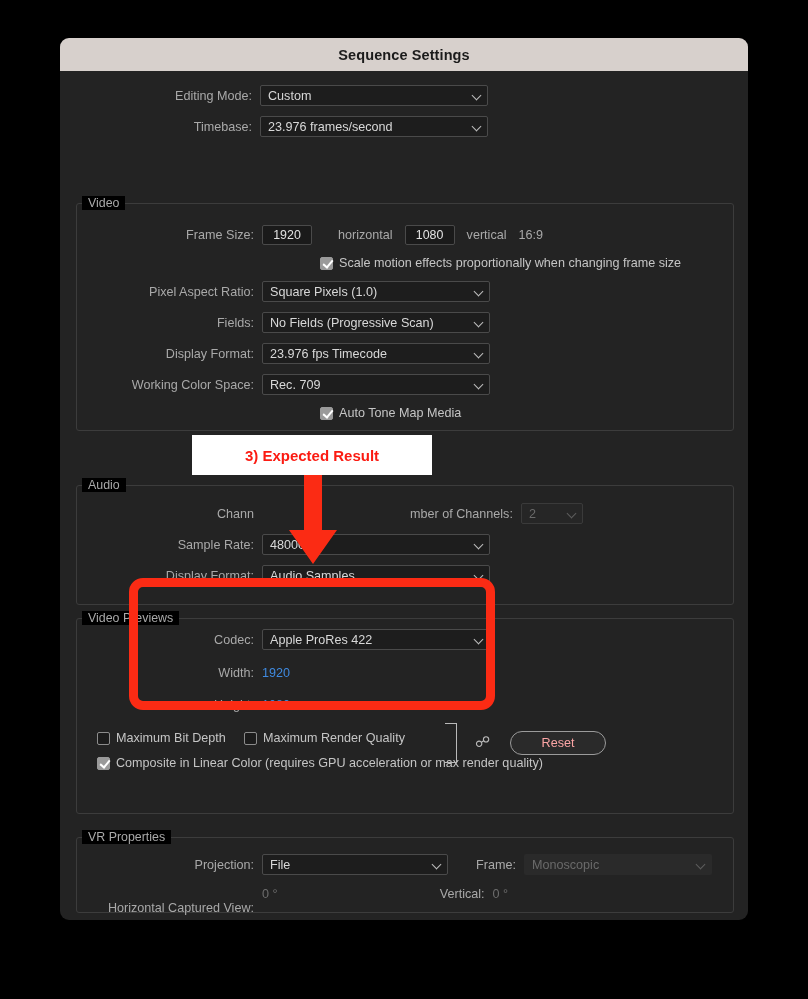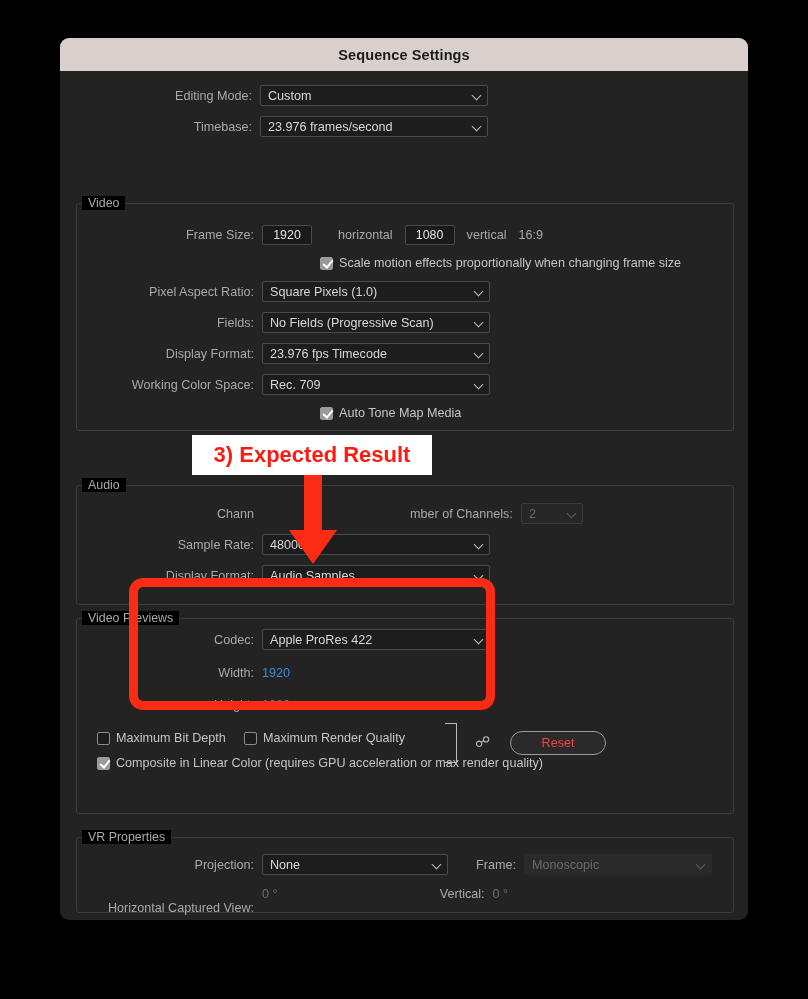--- a/index.html
+++ b/index.html
@@ -102,21 +102,21 @@
   .btn {
     border-radius: 11px; height: 22px;
     display: flex; align-items: center; justify-content: center;
     font-size: 12.6px;
   }
   .btn.pill-dis {
     background: #2e2e2e; color: #6e6e6e; border: none;
     width: 96px; height: 24px; border-radius: 12px;
   }
   .btn.pill {
-    background: #2a2a2a; color: #ef4444;
+    background: #2a2a2a; color: #fca5a5;
     border: 1px solid #9b9b9b; width: 96px; height: 24px; border-radius: 12px;
   }
 
   
   .bracket {
     position: absolute;
     width: 12px; height: 40px;
     border-top: 1.6px solid #b9b9b9;
     border-right: 1.6px solid #b9b9b9;
     border-bottom: 1.6px solid #b9b9b9;
@@ -300,21 +300,21 @@
           <span class="cbtxt">Composite in Linear Color (requires GPU acceleration or max render quality)</span>
         </div>
       </div>
 
       <div class="group" style="left:16px; top:752px; width:658px; height:76px;">
         <span class="gtitle">VR Properties</span>
 
         <div class="row" style="margin-top:16px;">
           <span class="lbl" style="width:185px;">Projection:</span>
           <div class="select" style="width:186px;">
-            <span>None</span>
+            <span>File</span>
             <span class="chev"></span>
           </div>
           <span class="lbl" style="width:76px;">Frame:</span>
           <div class="select dis noborder" style="width:188px; background:#2a2a2a;">
             <span>Monoscopic</span>
             <span class="chev"></span>
           </div>
         </div>
 
         <div class="row" style="margin-top:8px;">
@@ -327,17 +327,17 @@
 
     </div>
   </div>
 
   <div class="anno-rect" style="left:129px; top:578px; width:366px; height:132px;"></div>
 
   <svg class="anno-arrow" style="left:287px; top:468px;" width="52" height="100" viewBox="0 0 52 100">
     <polygon points="17,0 35,0 35,62 50,62 26,96 2,62 17,62" fill="#fb2b14"></polygon>
   </svg>
 
-  <div class="anno-box" style="left:192px; top:435px; width:240px; height:40px; font-size:22px;">
+  <div class="anno-box" style="left:192px; top:435px; width:240px; height:40px; font-size:15px;">
     <span>3) Expected Result</span>
   </div>
 
 </div>
 
 </body></html>

